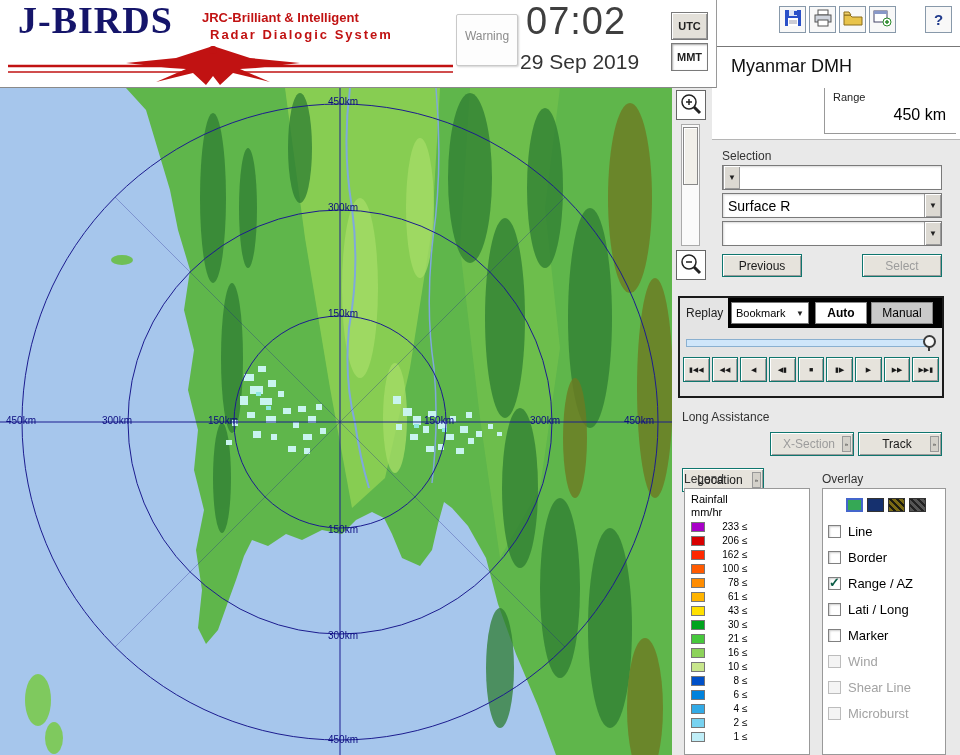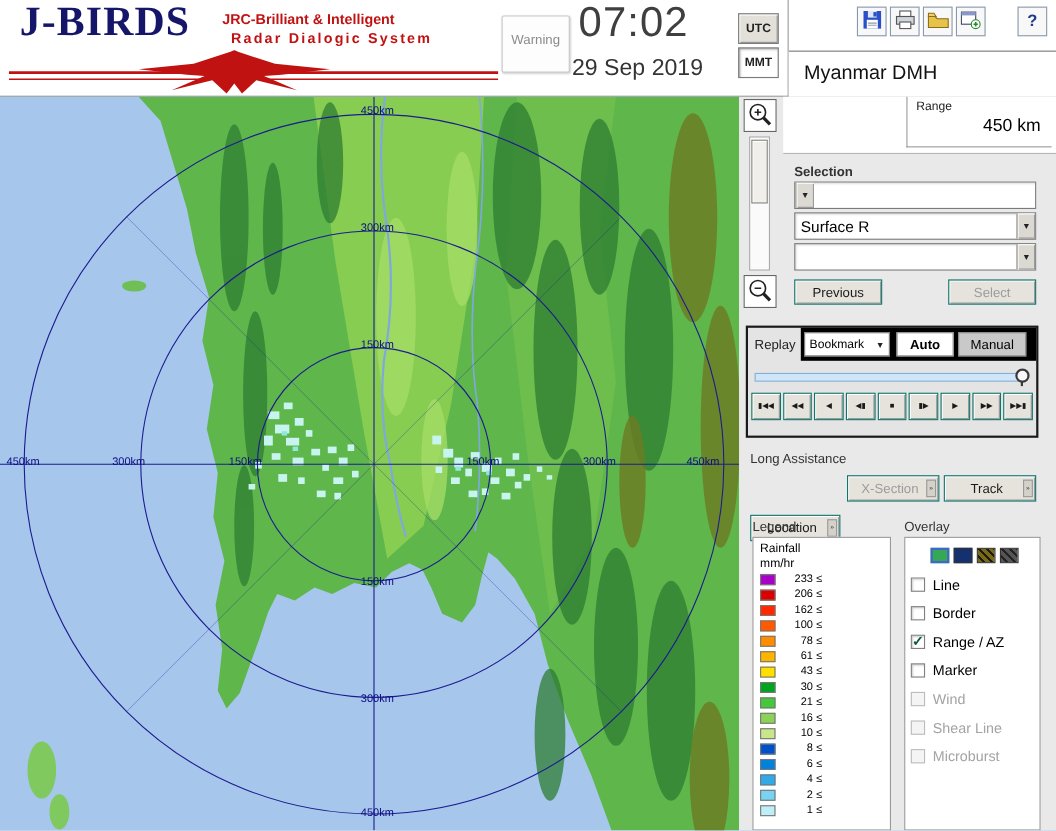--- a/index.html
+++ b/index.html
@@ -74,21 +74,21 @@
   }
   .zoom-in { top:2px; } .zoom-out { top:162px; }
   .vtrack { position:absolute; left:9px; top:36px; width:19px; height:122px; background:#fafafa; border:1px solid #aaa; }
   .vthumb { position:absolute; left:1px; top:2px; width:15px; height:58px; background:#f1efe9; border:1px solid #888; box-shadow: inset 1px 1px 0 #fff; }
 
   .range-box { position:absolute; left:40px; top:0; width:248px; height:52px; background:#fff; border-bottom:1px solid #b5b5b5; }
   .range-cell { position:absolute; right:4px; top:0; width:132px; height:46px; border-left:1px solid #999; border-bottom:1px solid #999; padding:3px 10px 0 8px; }
   .range-label { font-size:11px; color:#222; }
   .range-value { font-size:16px; color:#000; text-align:right; margin-top:3px; }
 
-  .sel-label { position:absolute; left:50px; top:61px; font-size:12px; color:#333;font-weight:bold; }
+  .sel-label { position:absolute; left:50px; top:61px; font-size:12px; color:#333; }
   .combo {
     position:absolute; left:50px; width:220px; height:25px;
     background:#fff; border:1px solid #7a7a7a;
     display:flex; align-items:stretch;
     box-shadow: inset 1px 1px 2px rgba(0,0,0,.15);
   }
   .combo-val { flex:1; font-size:14px; color:#000; padding:4px 0 0 5px; white-space:nowrap; overflow:hidden; }
   .combo-arrow {
     width:17px; background:#dcd9d2; border-left:1px solid #999;
     box-shadow: inset 1px 1px 0 #fff, inset -1px -1px 0 #9a9a9a;
@@ -547,20 +547,24 @@
       <div class="ov-row">
         <span class="ov-cb"></span>
         <span class="ov-label">Border</span>
       </div>
       <div class="ov-row">
         <span class="ov-cb checked"></span>
         <span class="ov-label">Range / AZ</span>
       </div>
       <div class="ov-row">
         <span class="ov-cb"></span>
+        <span class="ov-label">Lati / Long</span>
+      </div>
+      <div class="ov-row">
+        <span class="ov-cb"></span>
         <span class="ov-label">Marker</span>
       </div>
       <div class="ov-row disabled">
         <span class="ov-cb"></span>
         <span class="ov-label">Wind</span>
       </div>
       <div class="ov-row disabled">
         <span class="ov-cb"></span>
         <span class="ov-label">Shear Line</span>
       </div>

